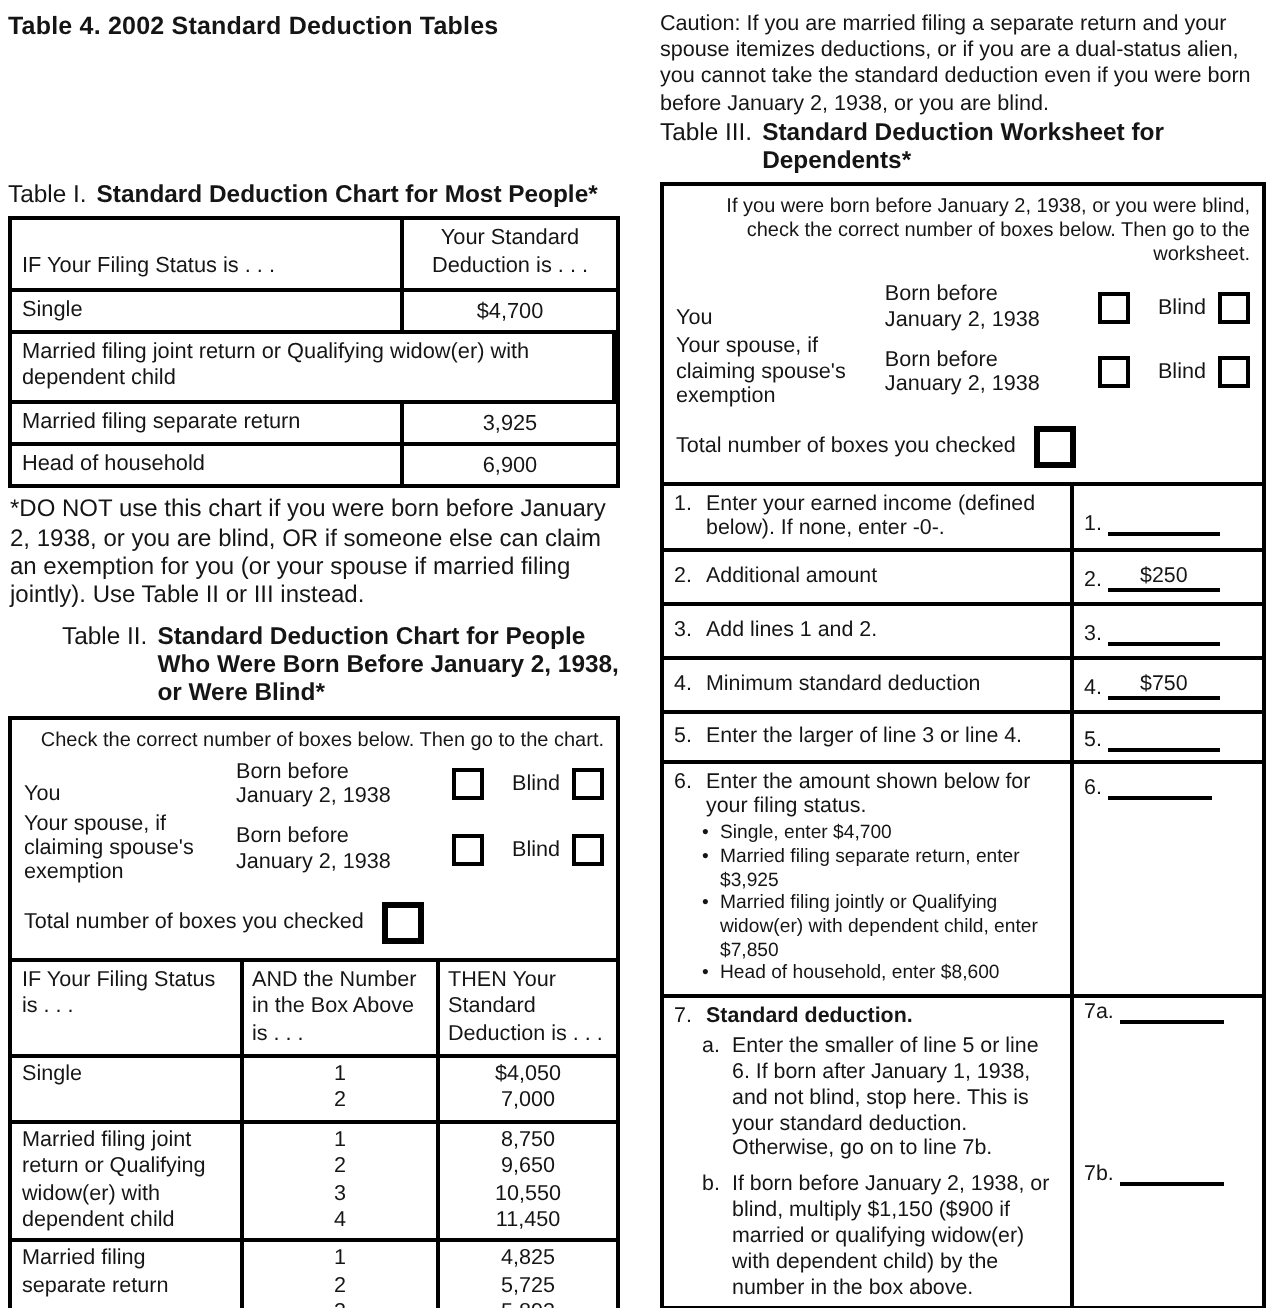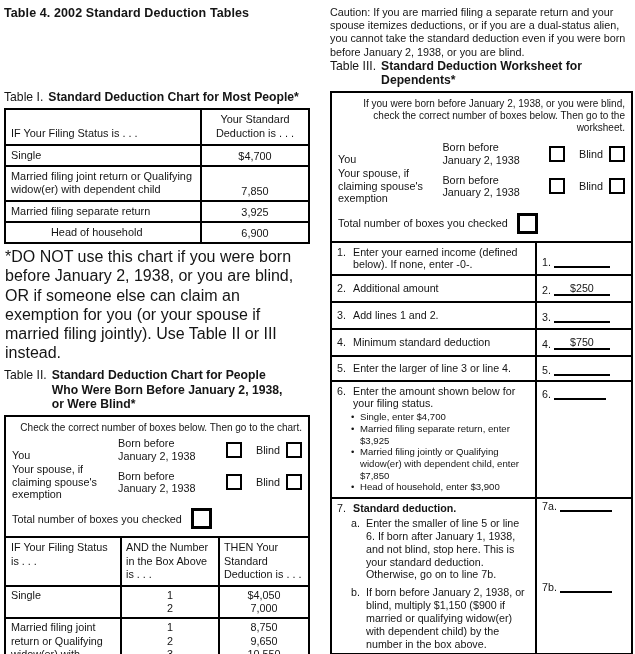--- a/index.html
+++ b/index.html
@@ -8,34 +8,34 @@
   .col-left  { position:absolute; left:4px;  top:6px; width:306px; }
   .col-right { position:absolute; left:330px; top:6px; width:303px; }
 
   .doc-title { font-size:12.5px; font-weight:bold; letter-spacing:0.1px; }
   .caution { font-size:10.8px; line-height:1.22; }
 
   .section-title { display:flex; font-size:12.2px; line-height:1.18; margin-bottom:4px; }
   .section-title .lbl { white-space:nowrap; margin-right:5px; }
   .section-title .ttl { font-weight:bold; }
   .t1-title { margin-top:70px;align-items:flex-end; }
-  .t2-title { margin-top:6px; }
+  .t2-title { margin-top:6px;margin-left:27px; }
   .t3-title { }
 
   
   .blackbox { border:2px solid #000; }
 
   
   .t1 .row { display:flex; border-bottom:2px solid #000; }
-  .t1 .row:last-child { border-bottom:none;padding-left:40px; }
+  .t1 .row:last-child { border-bottom:none; }
   .t1 .c-status { flex:1; border-right:2px solid #000; padding:3px 5px 3px 5px; font-size:10.9px; line-height:1.22; display:flex; align-items:flex-end; }
   .t1 .c-amt { width:98px; padding:3px 4px; font-size:10.9px; display:flex; align-items:flex-end; justify-content:center; }
   .t1 .hdr .c-status { align-items:flex-end; }
   .t1 .hdr .c-amt { text-align:center; line-height:1.25; align-items:center; }
-  .footnote { font-size:16px; line-height:1.2; margin:3px 0 0 1px; }
+  .footnote { font-size:12px; line-height:1.2; margin:3px 0 0 1px; }
 
   
   .ck-section { padding:2px 0 0 0; }
   .ck-intro { font-size:10px; line-height:1.2; padding:3px 6px 2px 6px;text-align:right; }
   .ck-row { display:flex; align-items:center; padding:1px 6px 0 6px; }
   .ck-name { width:106px; font-size:10.8px; line-height:1.15; align-self:flex-end; padding-bottom:1px; }
   .ck-born { width:96px; font-size:10.8px; line-height:1.15; }
   .cbox { width:12px; height:12px; border:2px solid #000; background:#fff; flex:none; }
   .ck-blind { font-size:10.8px; margin:0 6px 0 14px; }
   .ck-b1 { margin-left:12px; }
@@ -92,21 +92,20 @@
       <div class="row hdr">
         <div class="c-status">IF Your Filing Status is . . .</div>
         <div class="c-amt">Your Standard Deduction is . . .</div>
       </div>
       <div class="row">
         <div class="c-status">Single</div>
         <div class="c-amt">$4,700</div>
       </div>
       <div class="row">
         <div class="c-status">Married filing joint return or Qualifying widow(er) with dependent child</div>
-        <div class="c-amt">7,850</div>
       </div>
       <div class="row">
         <div class="c-status">Married filing separate return</div>
         <div class="c-amt">3,925</div>
       </div>
       <div class="row">
         <div class="c-status">Head of household</div>
         <div class="c-amt">6,900</div>
       </div>
     </div>
@@ -313,21 +312,21 @@
             <div class="bullet">
                 <span class="dot">•</span>
                 <span>Married filing separate return, enter $3,925</span>
               </div>
             <div class="bullet">
                 <span class="dot">•</span>
                 <span>Married filing jointly or Qualifying widow(er) with dependent child, enter $7,850</span>
               </div>
             <div class="bullet">
                 <span class="dot">•</span>
-                <span>Head of household, enter $3,900</span>
+                <span>Head of household, enter $8,600</span>
               </div>
           </div>
         </div>
         <div class="ws-r">
             <div class="entry" style="margin-top:2px;">
               <span class="elbl">6.</span>
               <span class="eline eline-short"></span>
             </div>
           </div>
       </div>

